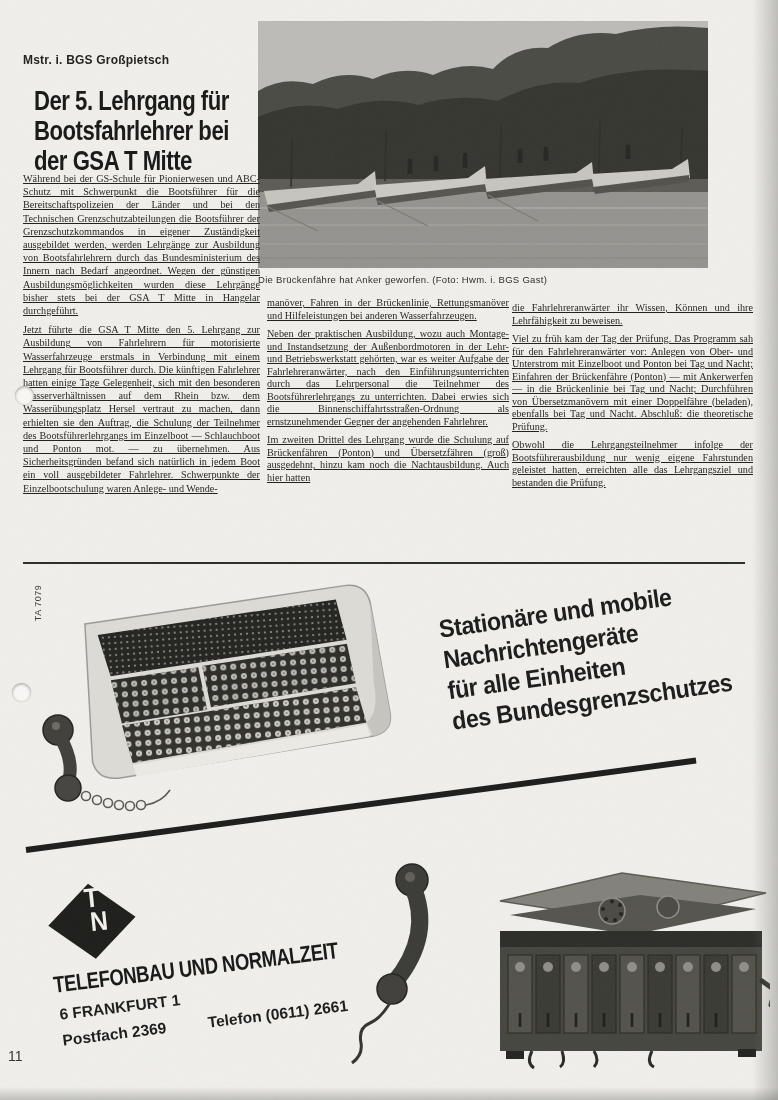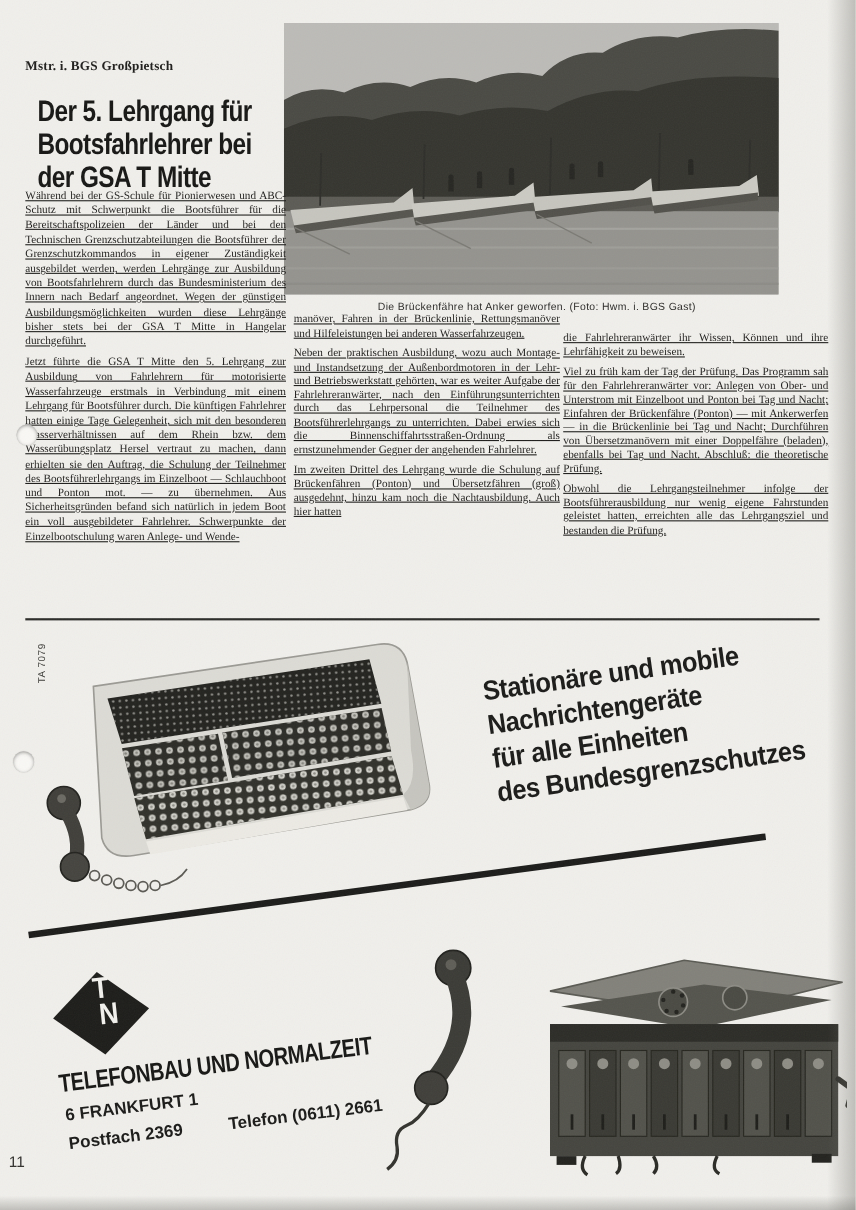--- a/index.html
+++ b/index.html
@@ -4,43 +4,42 @@
 <style>
   html,body{margin:0;padding:0;background:#d8d7d3;}
   .paper{
     position:relative;width:778px;height:1100px;overflow:hidden;
     background:#f0efeb;
     font-family:"Liberation Serif",serif;color:#1f1e1c;
   }
   
   .kicker{
     position:absolute;left:23px;top:53px;
-    font-family:Liberation Serif, serif;font-weight:bold;font-size:12px;
+    font-family:Liberation Sans, sans-serif;font-weight:bold;font-size:12px;
     letter-spacing:.2px;
   }
   .headline{position:absolute;left:22px;top:74px;margin:12px;width:300px;}
   .headline .hl{
     display:block;font-family:"Liberation Sans",sans-serif;font-weight:bold;
     font-size:27px;line-height:30px;letter-spacing:-.6px;color:#171715;
     transform:scaleX(.82);transform-origin:left top;white-space:nowrap;
   }
   
   .photo{position:absolute;left:258px;top:21px;width:450px;height:247px;overflow:hidden;}
   .photo svg{display:block;width:100%;height:100%;}
   .caption{
     position:absolute;left:258px;top:274px;width:460px;
     font-family:"Liberation Sans",sans-serif;font-size:9.5px;color:#2c2b29;
     letter-spacing:.3px;
-    text-align:center;
   }
   
   .col{position:absolute;text-align:justify;font-size:10.2px;}
   .col p{margin:0 0 6px 0;text-decoration:underline;}
   .col1{left:23px;top:172px;width:237px;line-height:13.2px;}
-  .col2{left:267px;top:285px;width:242px;line-height:12.5px;}
+  .col2{left:267px;top:297px;width:242px;line-height:12.5px;}
   .col3{left:512px;top:302px;width:241px;line-height:12.5px;}
   
   .rule-thin{position:absolute;left:23px;top:562px;width:722px;height:2px;background:#2b2b28;}
   .rule-diag{
     position:absolute;left:26px;top:847px;width:676px;height:6px;background:#1c1c1a;
     transform:rotate(-7.6deg);transform-origin:left center;
   }
   
   .ta-code{
     position:absolute;left:12px;top:598px;width:52px;

